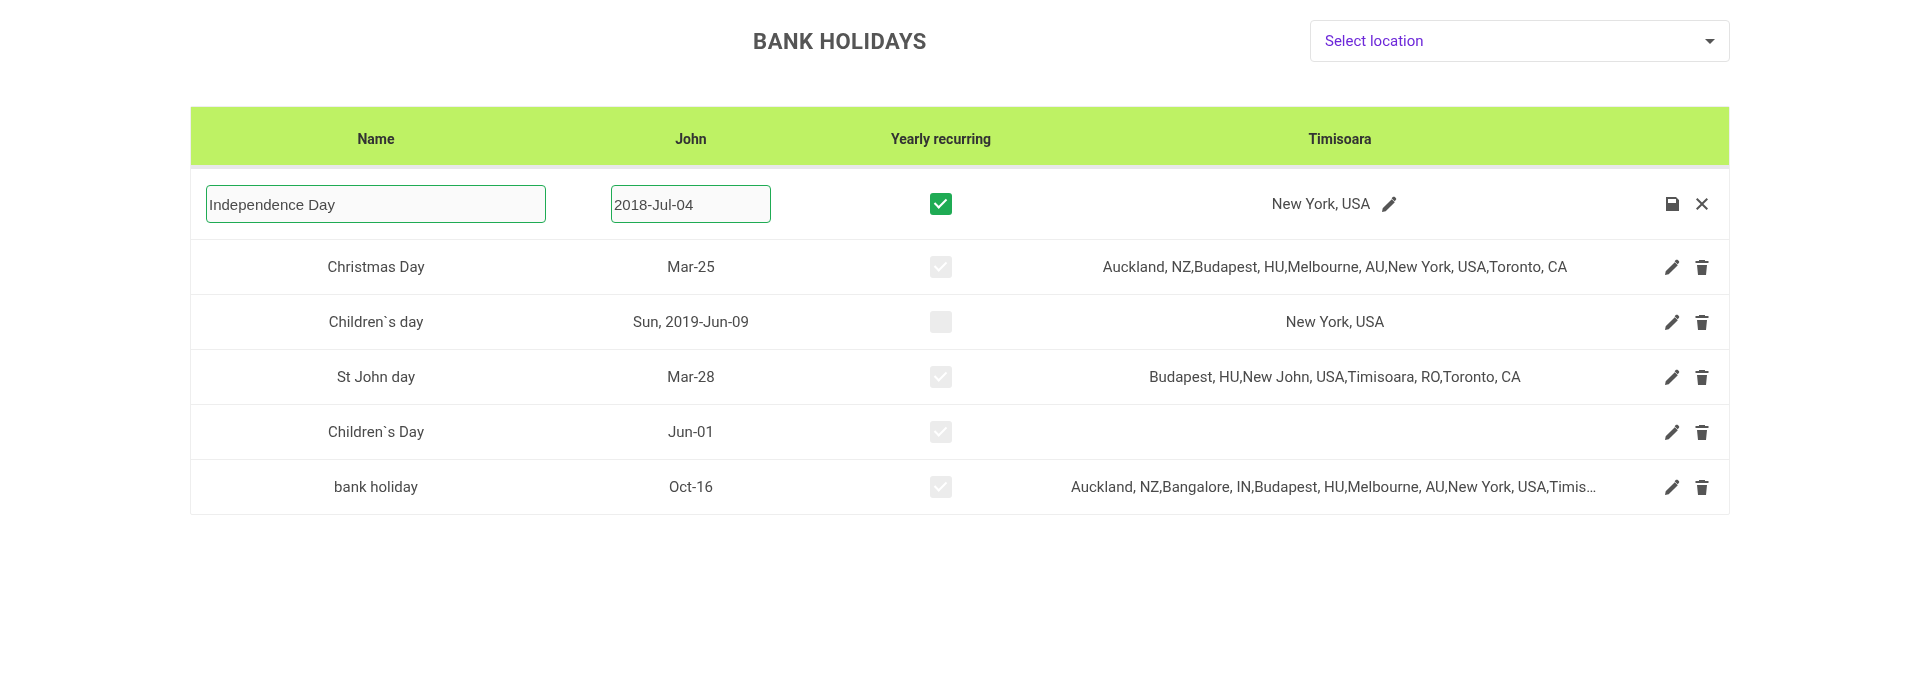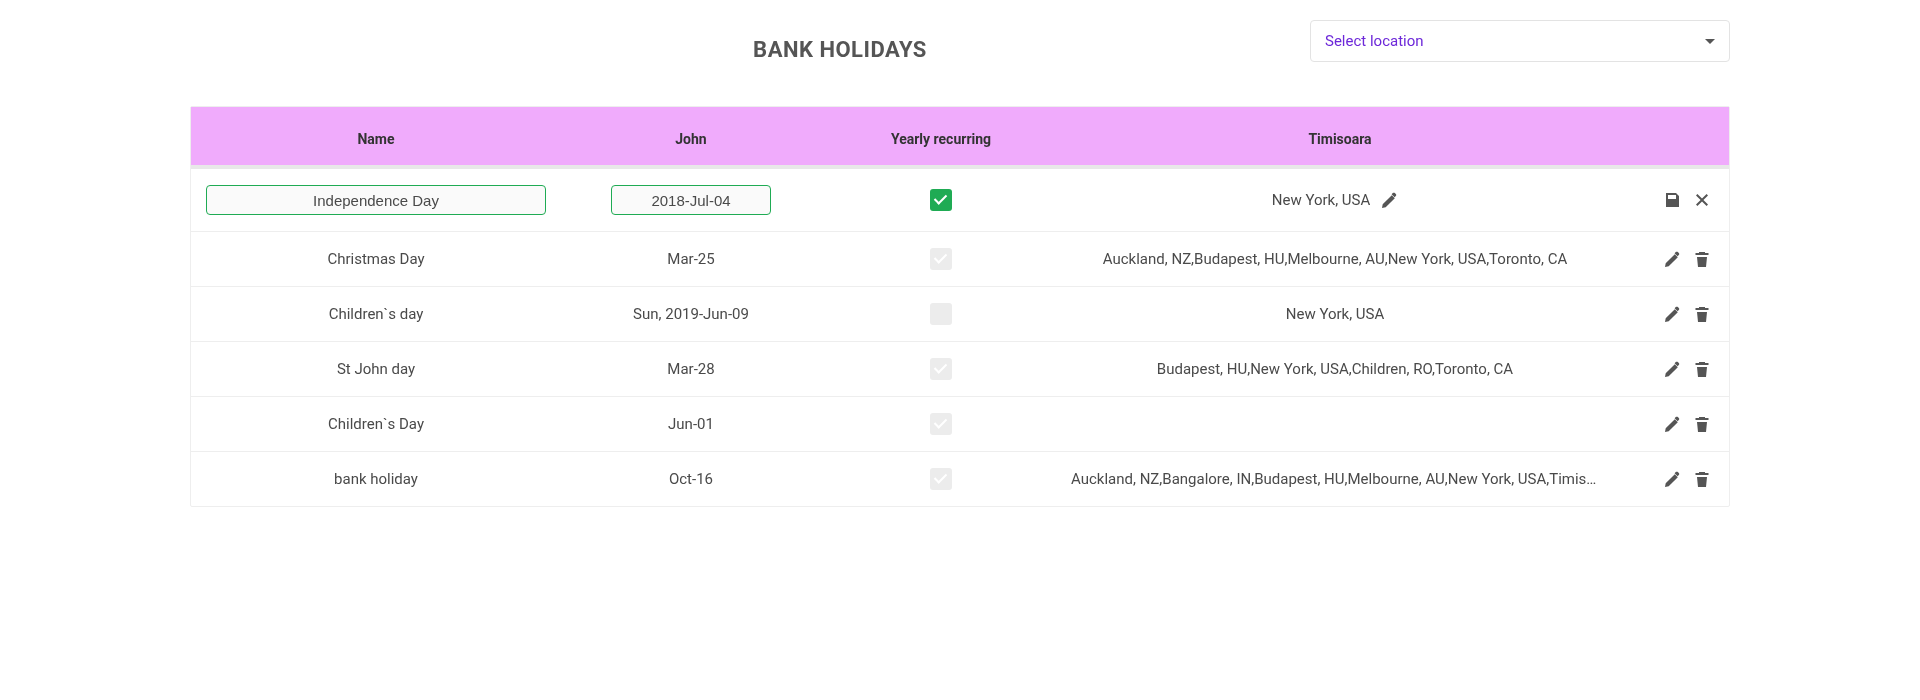--- a/index.html
+++ b/index.html
@@ -10,21 +10,21 @@
     color: #4a4a4a;
   }
   .page {
     width: 1560px;
     max-width: 100%;
     margin: 0 auto;
     padding: 0 10px;
   }
   .header-row {
     display: flex;
-    align-items: flex-end;
+    align-items: center;
     justify-content: space-between;
     padding: 20px 0 14px 0;
   }
   .page-title {
     flex: 1;
     text-align: center;
     font-size: 22px;
     font-weight: 700;
     letter-spacing: 0.5px;
     color: #555;
@@ -61,21 +61,21 @@
     border-collapse: collapse;
     table-layout: fixed;
   }
   thead th {
     font-size: 14px;
     font-weight: 700;
     color: #333;
     padding: 24px 10px 18px 10px;
     text-align: center;
     border-bottom: 4px solid #e8e8e8;
-    background: #f0abfc;
+    background: #bef264;
   }
   th.col-name { width: 370px; }
   th.col-date { width: 260px; }
   th.col-recur { width: 240px; }
   th.col-loc { width: auto; }
   th.col-actions { width: 110px; }
 
   tbody td {
     padding: 16px 10px;
     text-align: center;
@@ -115,25 +115,24 @@
     top: 3px;
     width: 5px;
     height: 10px;
     border: solid #fff;
     border-width: 0 2.5px 2.5px 0;
     transform: rotate(45deg);
   }
 
   .edit-input {
     width: 340px;
-    height: 30px;
+    height: 38px;
     border: 1.5px solid #1fab54;
     border-radius: 4px;
     background: #fafafa;
-    text-align: center;
     font-size: 15px;
     color: #4a4a4a;
     outline: none;
   }
   .edit-input.date-width { width: 160px; }
 
   .loc-inline-wrap {
     display: flex;
     align-items: center;
     justify-content: center;
@@ -257,21 +256,21 @@
                     <use href="#i-trash"></use>
                   </svg>
                 </span>
               </div>
             </td>
           </tr>
           <tr>
             <td><span>St John day</span></td>
             <td><span>Mar-28</span></td>
             <td><span class="chk checked disabled"></span></td>
-            <td class="col-loc-cell"><span>Budapest, HU,New York, USA,Children, RO,Toronto, CA</span></td>
+            <td class="col-loc-cell"><span>Budapest, HU,New John, USA,Timisoara, RO,Toronto, CA</span></td>
             <td>
               <div class="actions">
                 <span class="icon">
                   <svg viewBox="0 0 18 18">
                     <use href="#i-pencil"></use>
                   </svg>
                 </span>
                 <span class="icon">
                   <svg viewBox="0 0 18 18">
                     <use href="#i-trash"></use>

